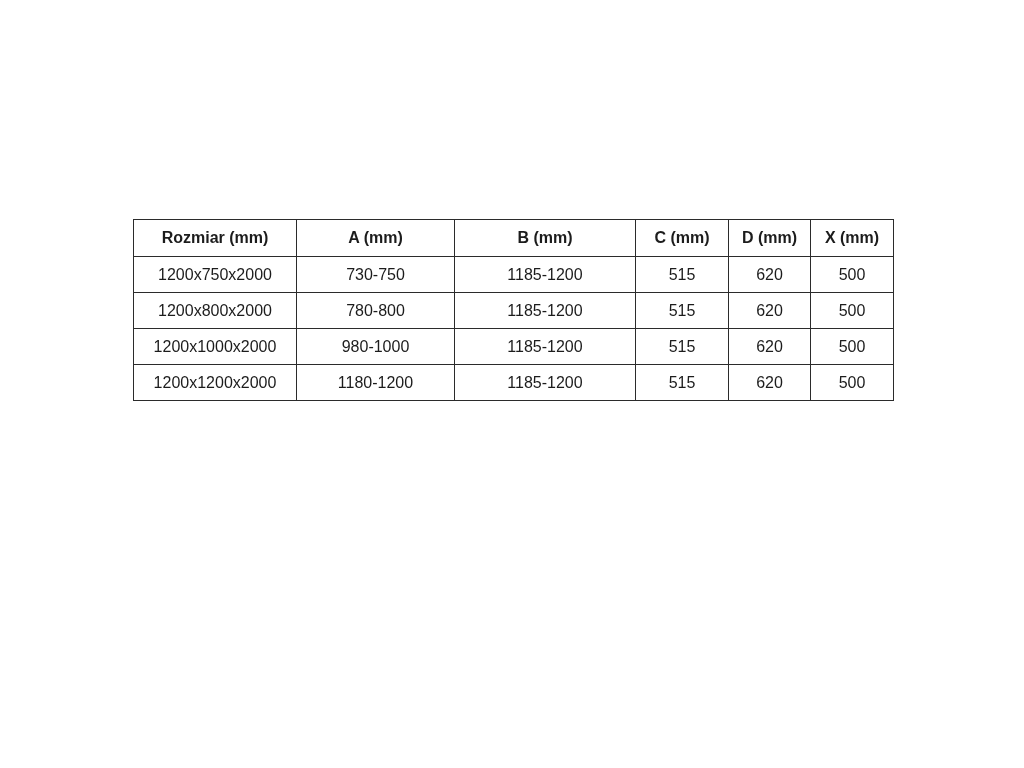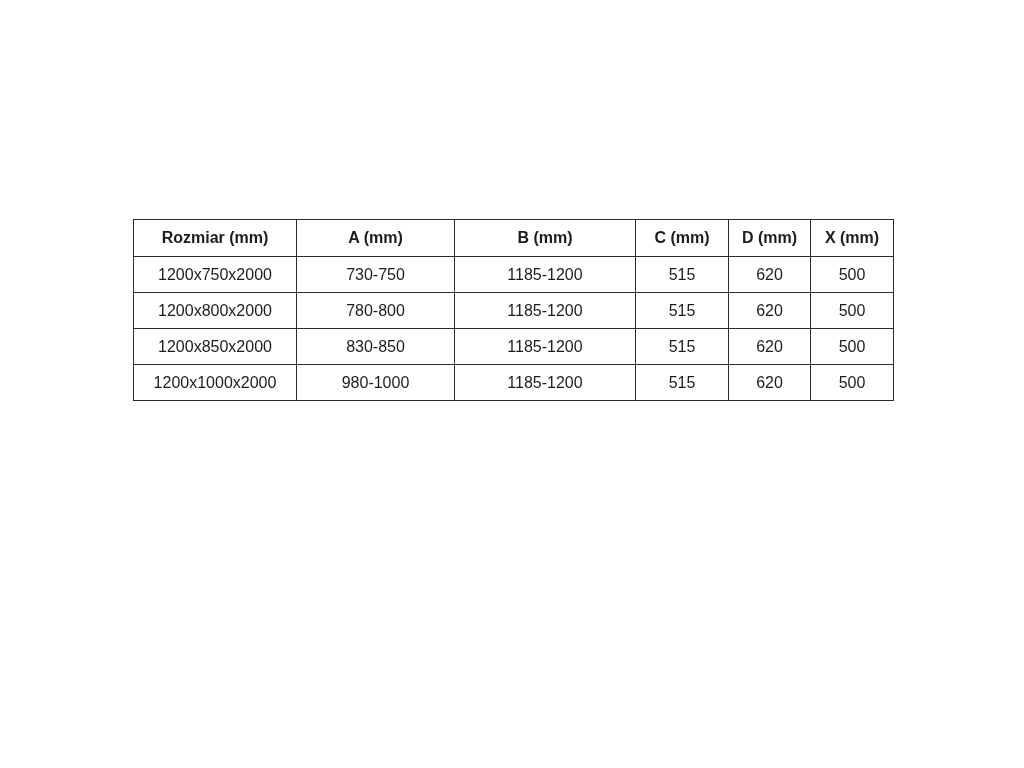--- a/index.html
+++ b/index.html
@@ -83,30 +83,30 @@
         </tr>
         <tr>
           <td>1200x800x2000</td>
           <td>780-800</td>
           <td>1185-1200</td>
           <td>515</td>
           <td>620</td>
           <td>500</td>
         </tr>
         <tr>
-          <td>1200x850x2000</td>
-          <td>830-850</td>
+          <td>1200x1000x2000</td>
+          <td>980-1000</td>
           <td>1185-1200</td>
           <td>515</td>
           <td>620</td>
           <td>500</td>
         </tr>
         <tr>
-          <td>1200x1000x2000</td>
-          <td>980-1000</td>
+          <td>1200x1200x2000</td>
+          <td>1180-1200</td>
           <td>1185-1200</td>
           <td>515</td>
           <td>620</td>
           <td>500</td>
         </tr>
       </tbody>
     </table>
   </div>
 </div>
 

